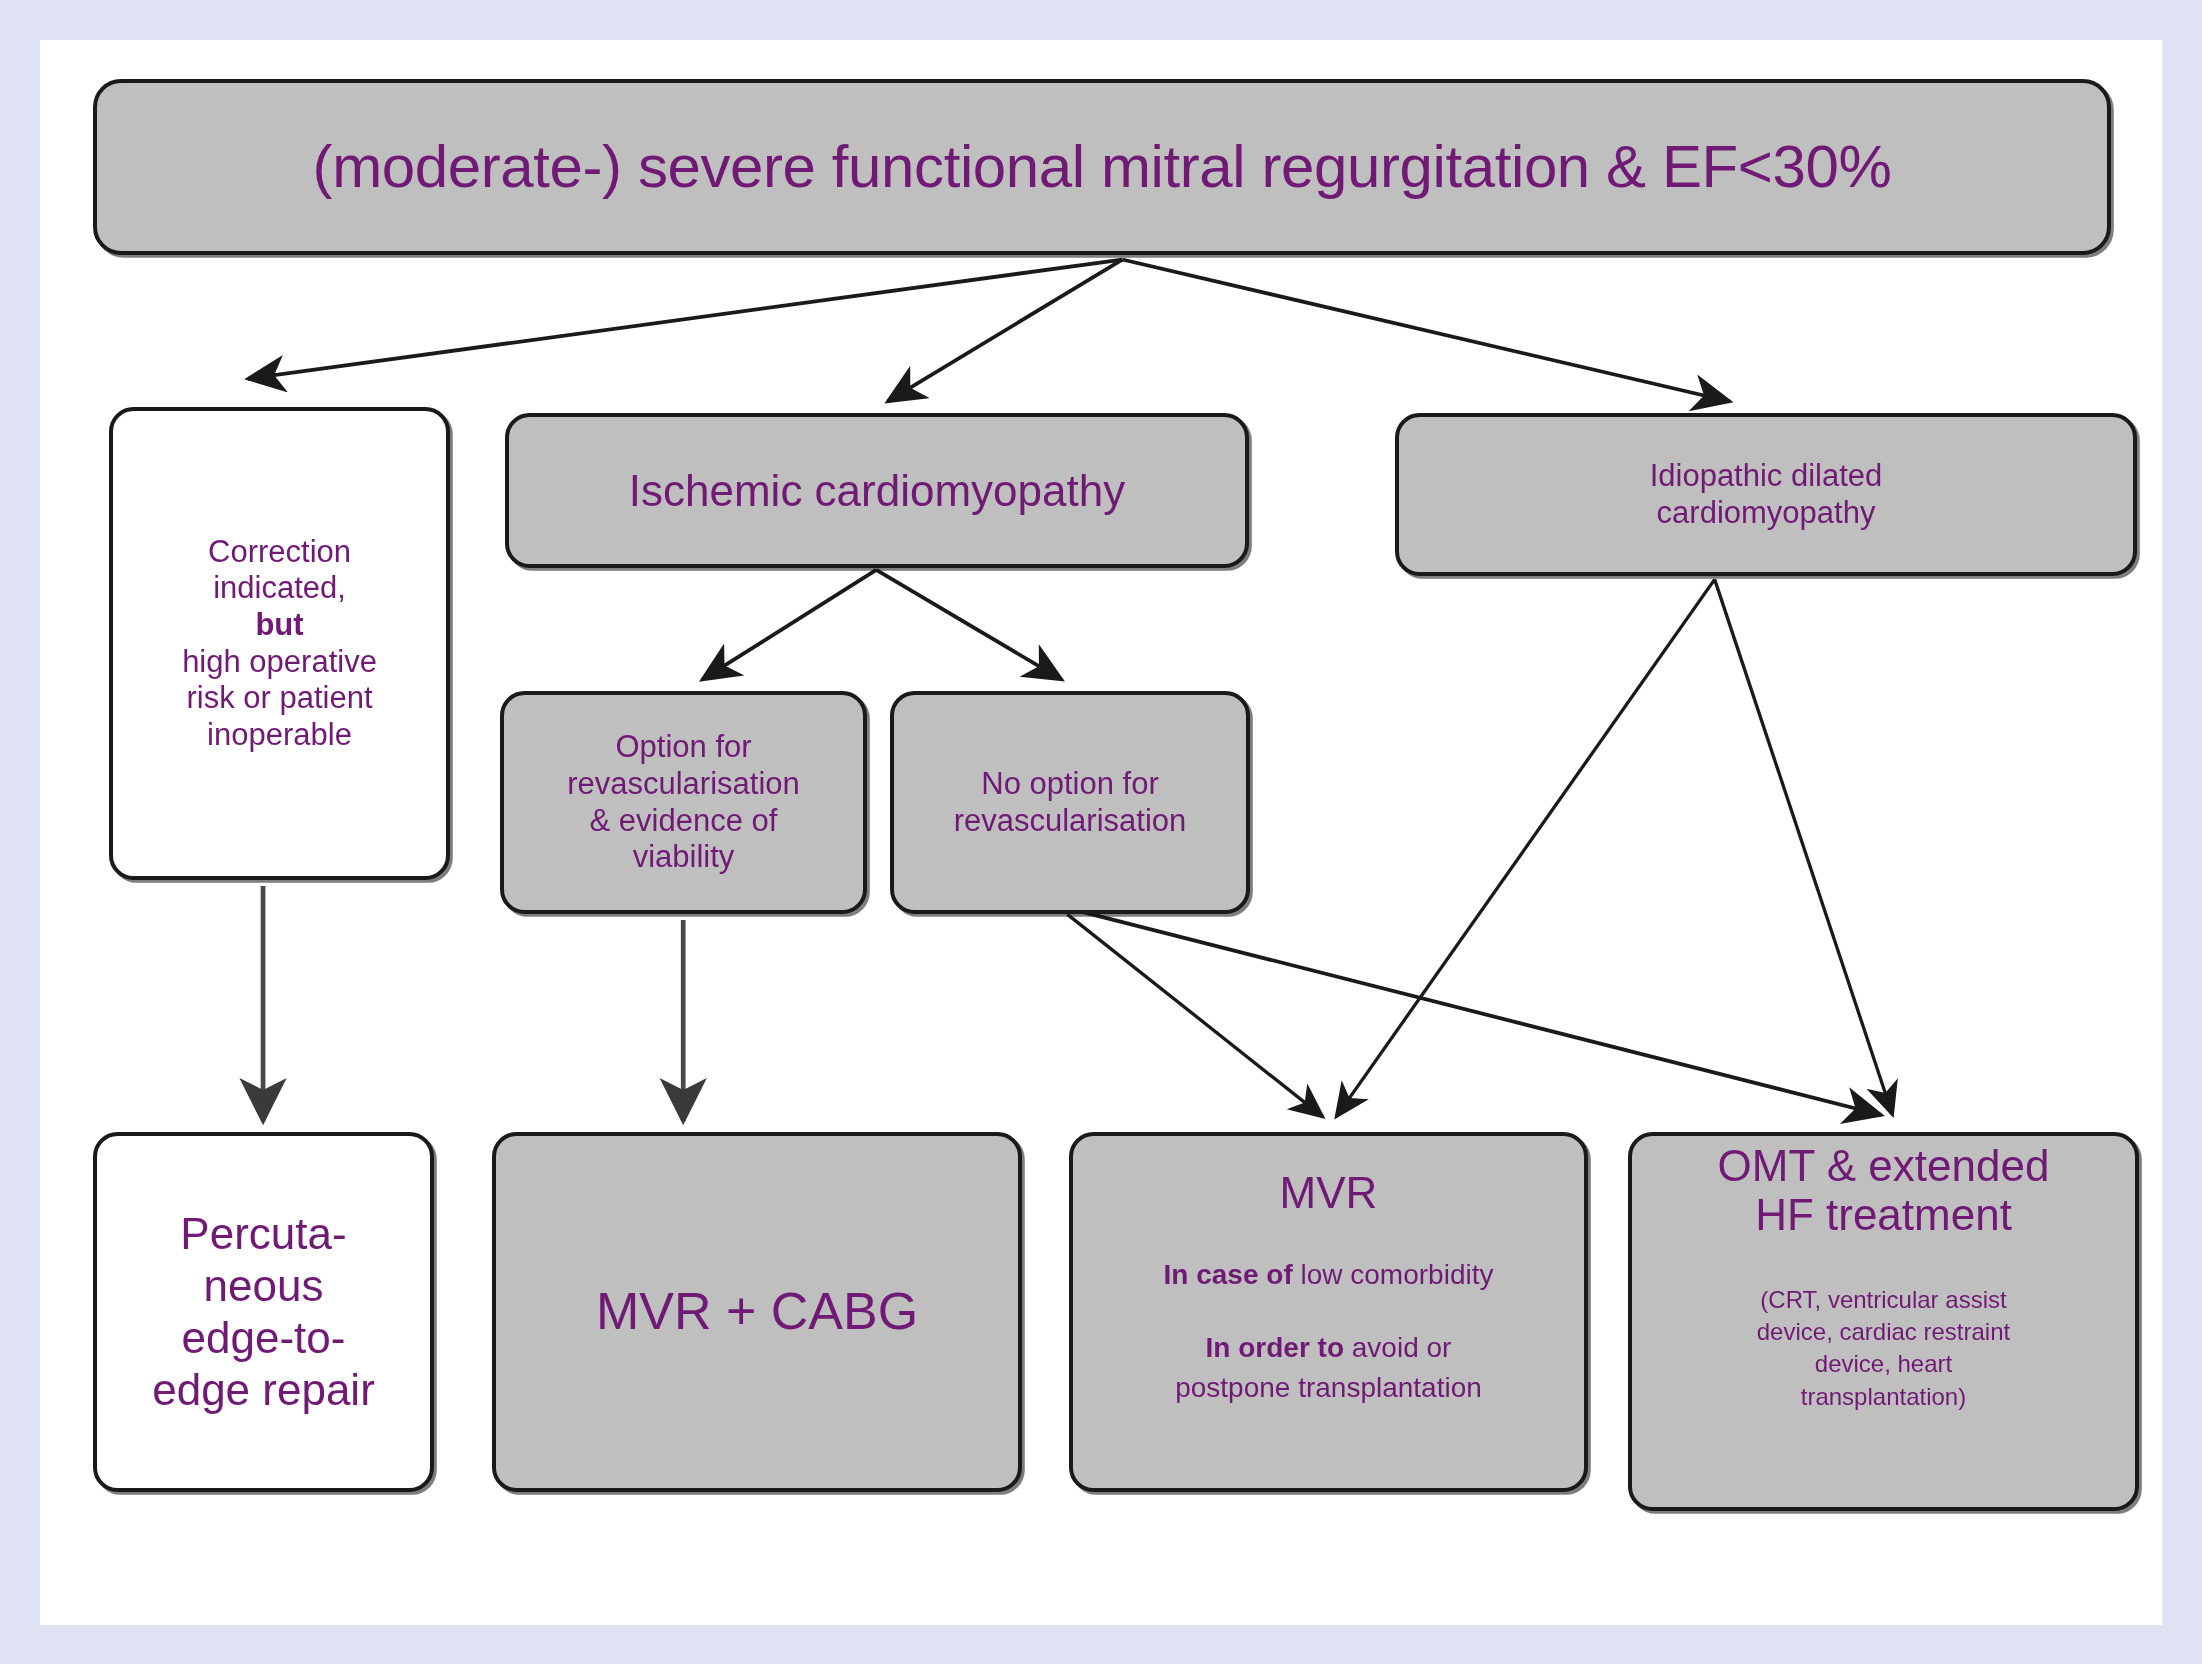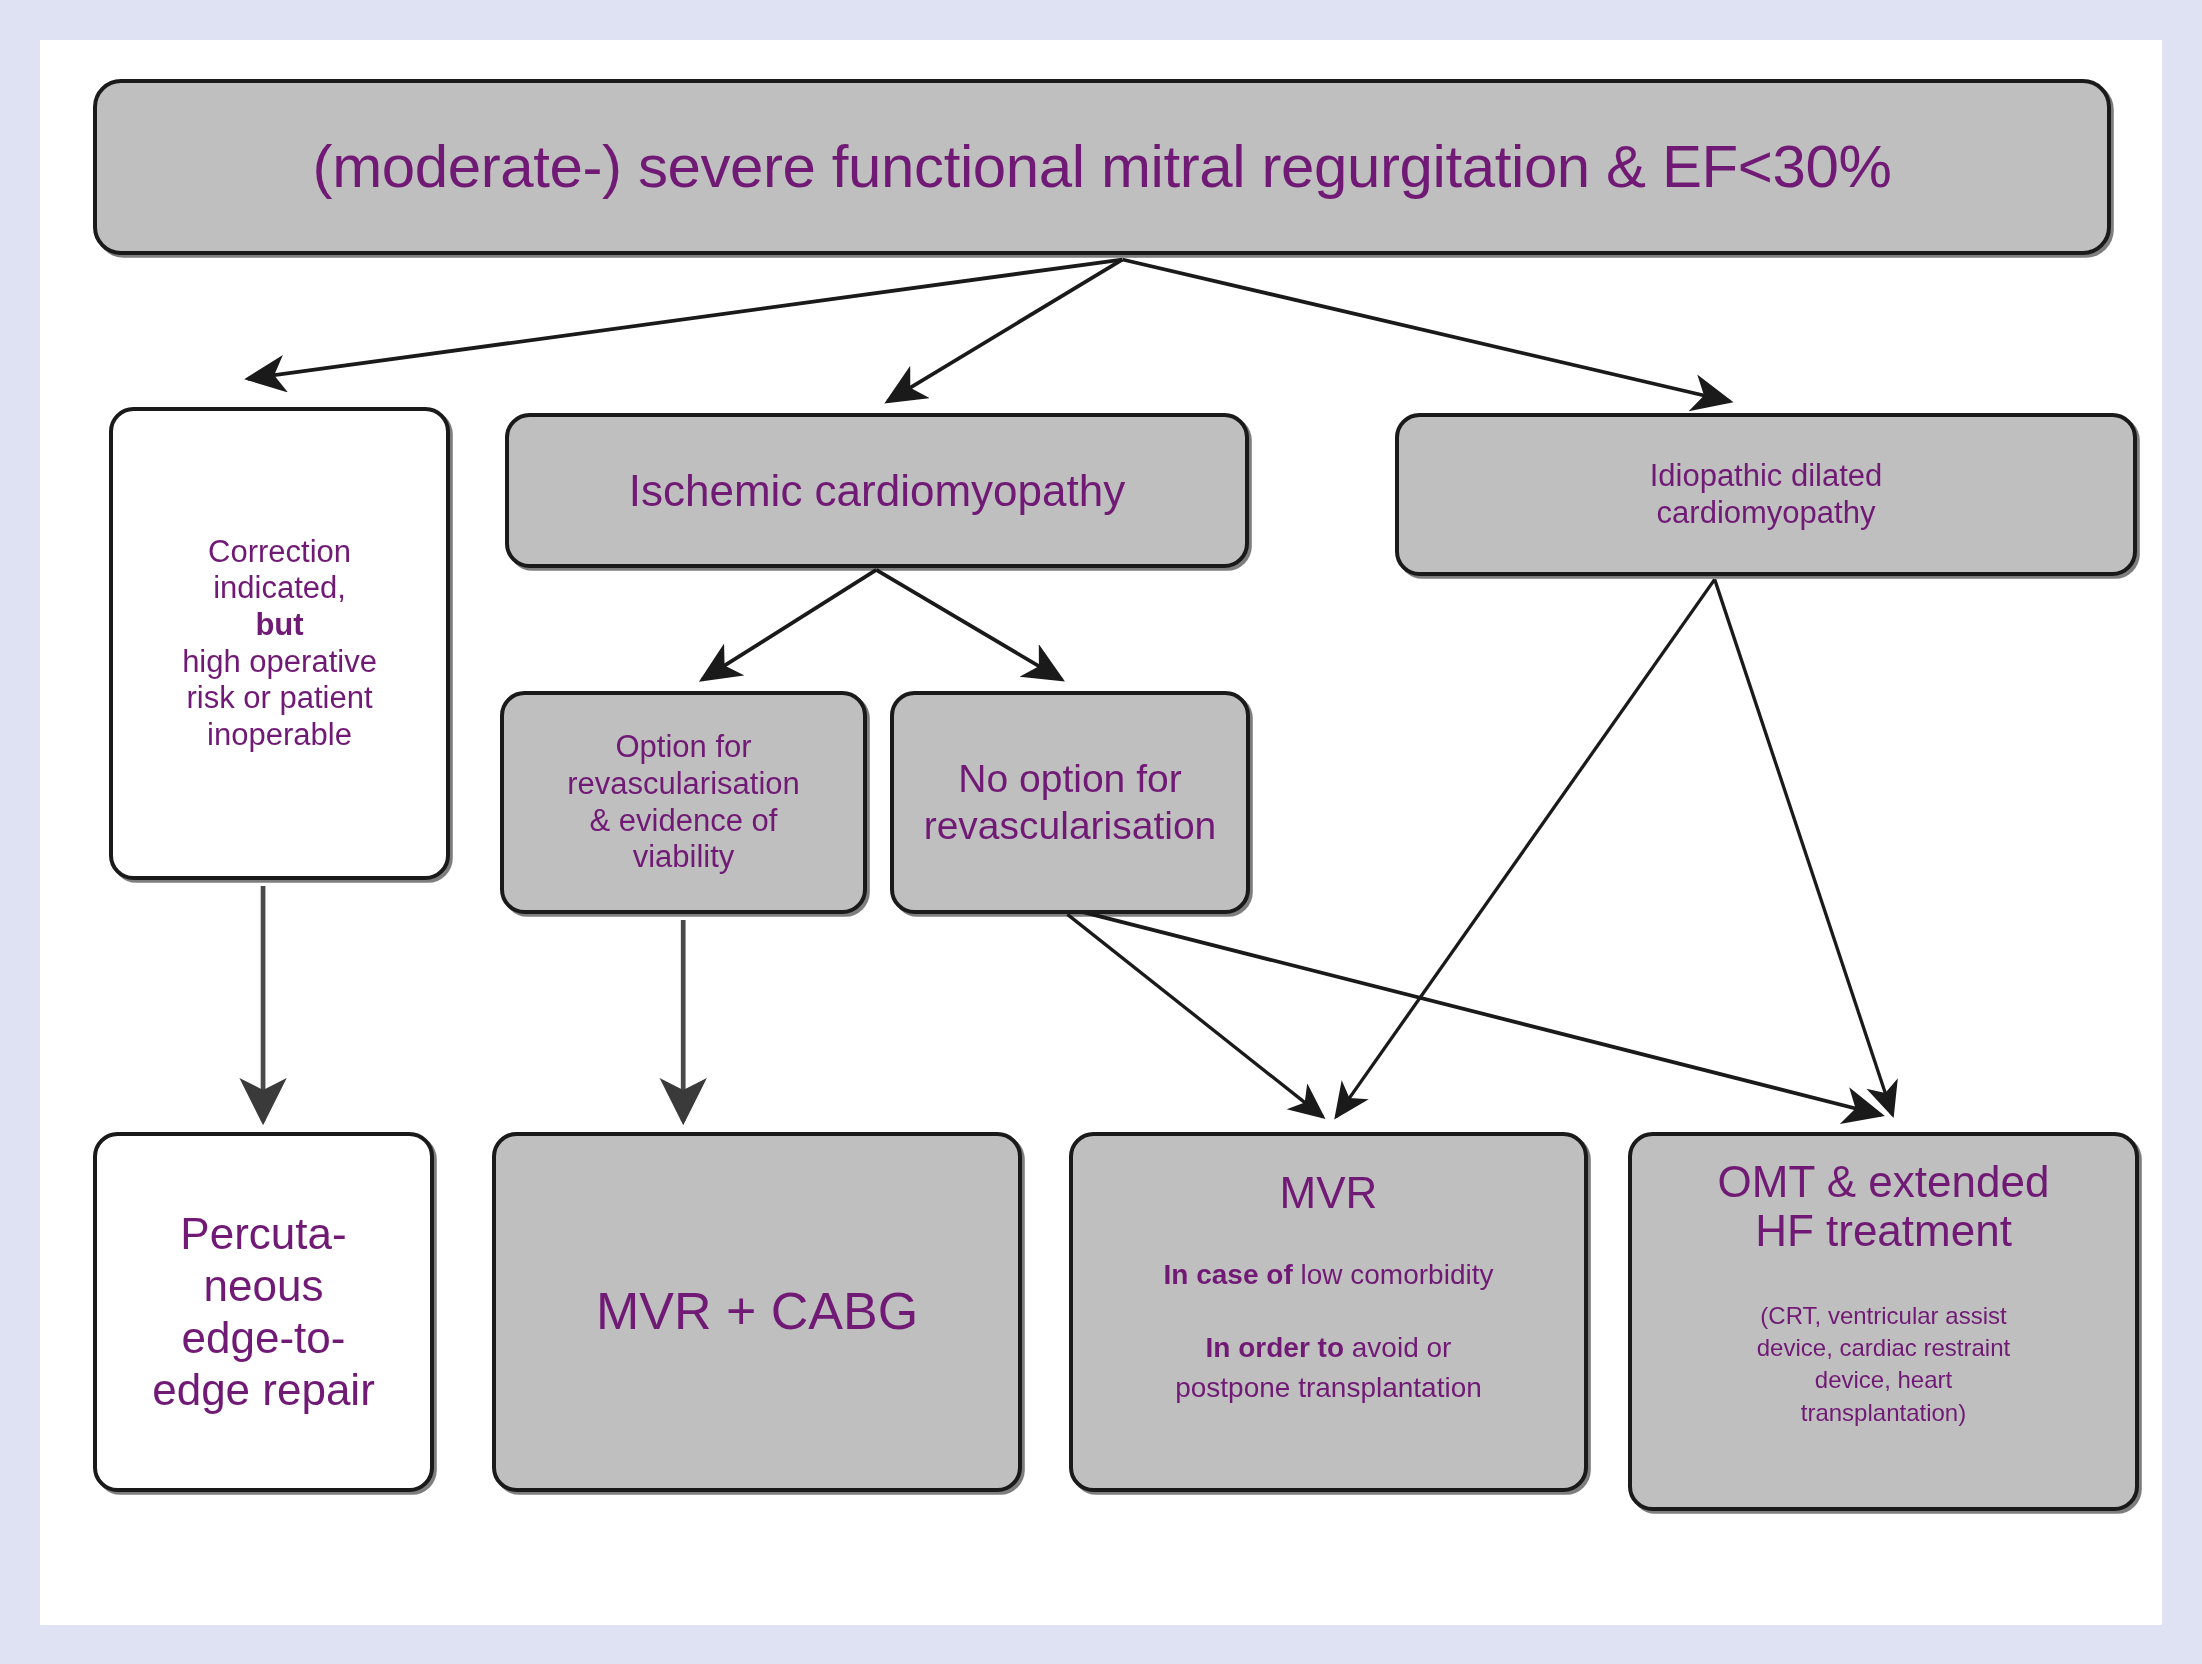--- a/index.html
+++ b/index.html
@@ -81,21 +81,21 @@
   }
   #node-option-revasc {
     left: 500px; top: 691px;
     width: 367px; height: 223px;
     font-size: 31px;
     padding: 0 0;
   }
   #node-no-option {
     left: 890px; top: 691px;
     width: 360px; height: 223px;
-    font-size: 39px;
+    font-size: 31px;
     padding: 0 9.5px;
   }
   #node-percutaneous {
     left: 93px; top: 1132px;
     width: 341px; height: 360px;
     font-size: 44px;
     padding: 0 9.5px;
   }
   #node-mvr-cabg {
     left: 492px; top: 1132px;
@@ -107,21 +107,21 @@
     width: 519px; height: 360px;
     font-size: 31px;
     justify-content: flex-start;
     padding: 32px 13.2px 0 13.2px;
   }
   #node-omt {
     left: 1628px; top: 1132px;
     width: 511px; height: 379px;
     font-size: 31px;
     justify-content: flex-start;
-    padding: 21px 15px 0 15px;
+    padding: 5px 15px 0 15px;
   }
   .big-line { font-size: 44px; line-height: 1.12; }
   .sub-block { margin-top: 38px; font-size: 28px; line-height: 1.45; text-align: center; }
   .sub-block2 { margin-top: 32px; font-size: 28px; line-height: 1.45; }
   .note-block { margin-top: 44px; font-size: 24px; line-height: 1.35; }
   b { font-weight: bold; }
   .txt-line { display: block; }
 </style>
 </head>
 <body>

